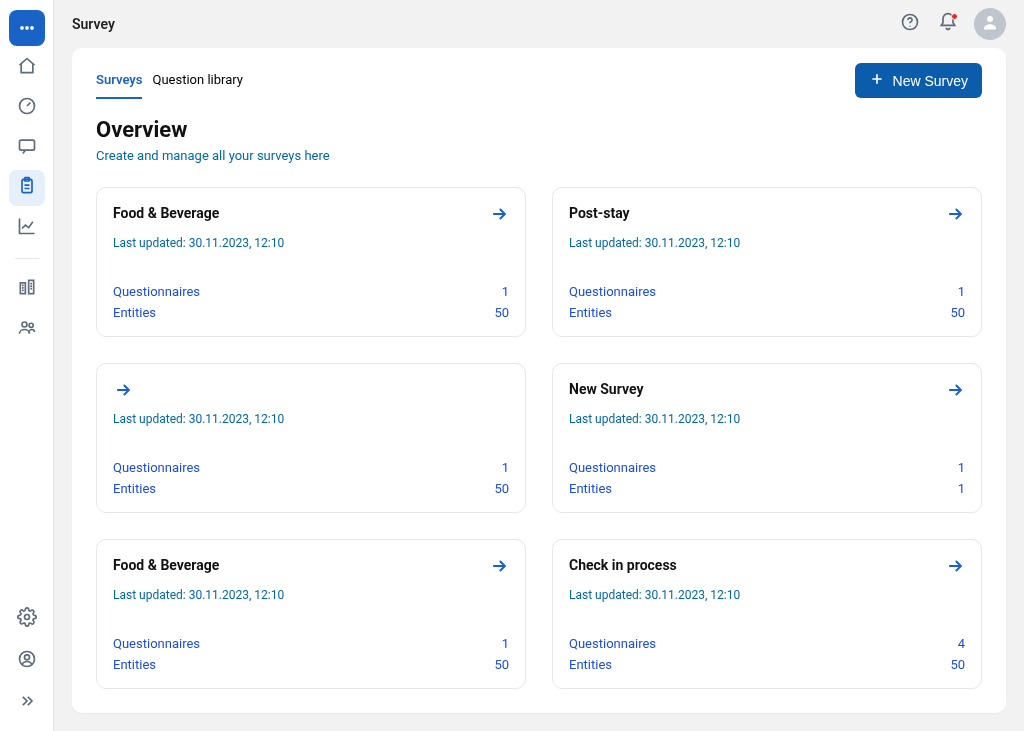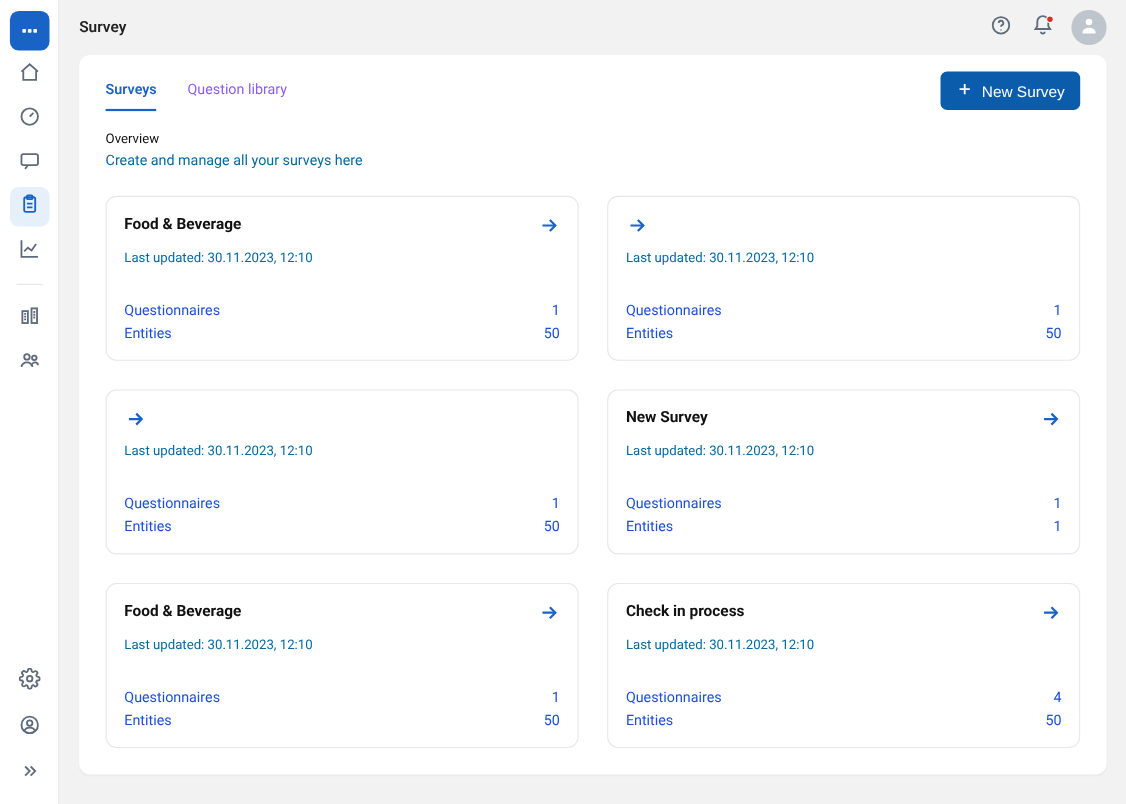--- a/index.html
+++ b/index.html
@@ -53,35 +53,35 @@
   
   .content-wrap { flex:1; padding: 0 18px 18px 18px; }
   .content-card {
     background:#fff;
     border-radius:10px;
     box-shadow: 0 1px 2px rgba(0,0,0,0.04);
     min-height: 460px;
     padding: 14px 24px 24px 24px;
   }
   .tabs-row { display:flex; align-items:center; }
-  .tabs { display:flex; gap:28px; }
+  .tabs { display:flex; gap:10px; }
   .tab {
-    font-size:13px; color:#8b5cf6; padding: 10px 0; cursor:pointer; border-bottom:2px solid transparent;
+    font-size:13px; color:#000000; padding: 10px 0; cursor:pointer; border-bottom:2px solid transparent;
   }
   .tab.active { color:#1a63c6; border-bottom-color:#1a63c6; font-weight:600; }
   .new-btn {
     margin-left:auto;
     background:#0b5cab; color:#fff;
     border:none; border-radius:6px;
     padding: 8px 14px;
     display:flex; align-items:center; gap:8px;
     font-size:14px; font-weight:500; cursor:pointer;
   }
   .new-btn svg { width:16px; height:16px; }
-  .overview-h { font-size:12px; font-weight:400; margin-top:18px; color:#111; }
+  .overview-h { font-size:22px; font-weight:700; margin-top:18px; color:#111; }
   .overview-sub { font-size:13px; color:#0369a1; margin-top:6px; }
   .cards-grid {
     display:grid;
     grid-template-columns: repeat(2, 1fr);
     gap:26px;
     margin-top:24px;
   }
   .survey-card {
     border:1px solid #e5e7eb;
     border-radius:10px;
@@ -249,20 +249,21 @@
                 </div>
               <div class="stat-row">
                   <span>Entities</span>
                   <span>50</span>
                 </div>
             </div>
           </div>
 
           <div class="survey-card">
             <div class="card-top">
+              <div class="card-title">Post-stay</div>
               <span class="open-icon"><svg viewBox="0 0 24 24" fill="none" stroke="currentColor" stroke-width="2.4">
                     <path d="M5 12h14"></path>
                     <path d="M13 6l6 6-6 6"></path>
                   </svg></span>
             </div>
             <div class="card-updated">Last updated: 30.11.2023, 12:10</div>
             <div class="card-stats">
               <div class="stat-row">
                   <span>Questionnaires</span>
                   <span>1</span>

